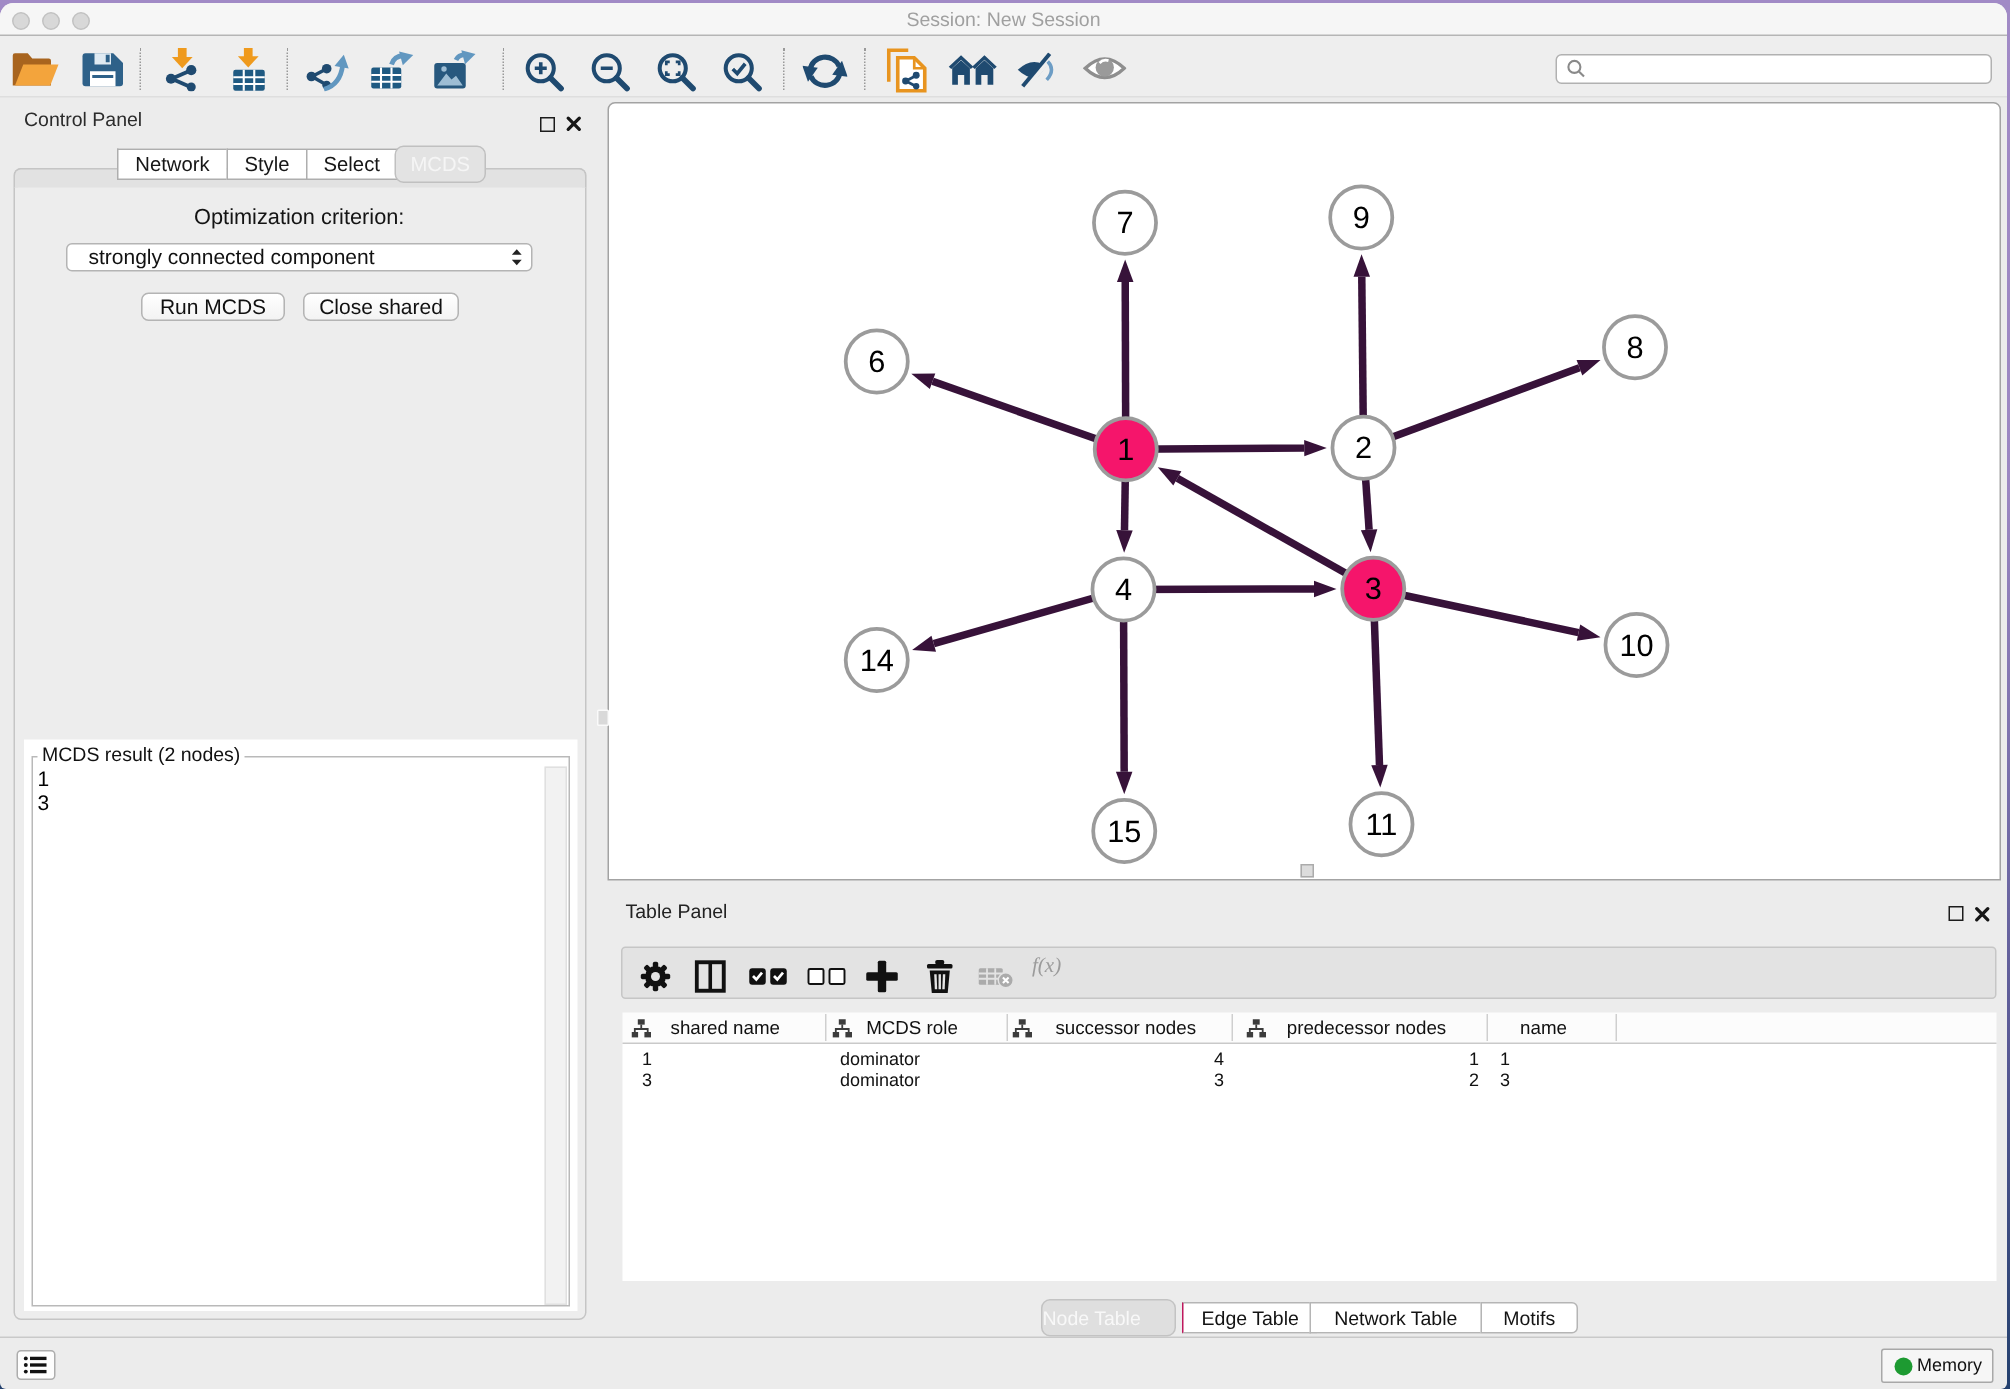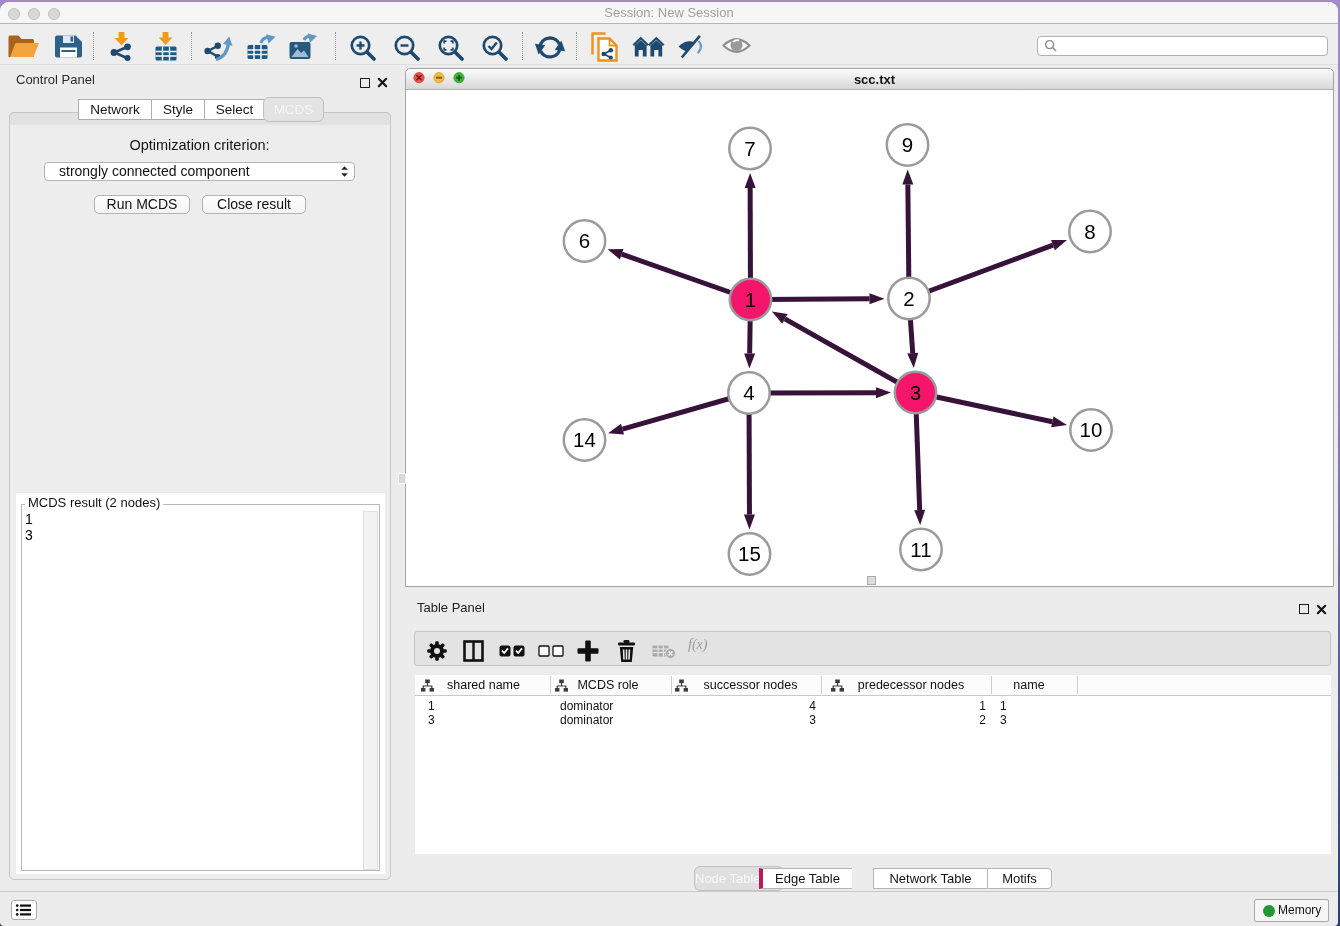--- a/index.html
+++ b/index.html
@@ -242,41 +242,30 @@
   <div class="wtab" style="left:204px;width:59px;border-left:1px solid #aeaeae;border-right:1px solid #aeaeae;">Select</div>
   <div id="tabMCDS">MCDS</div>
   <div id="optlabel">Optimization criterion:</div>
   <div id="combo"><span style="padding-left:14px;">strongly connected component</span>
     <svg width="9" height="13" style="position:absolute;right:5px;top:2px;" viewBox="0 0 9 13">
       <path d="M1.2 4.8 L4.5 1.2 L7.8 4.8 z" fill="#222"></path>
       <path d="M1.2 8.2 L4.5 11.8 L7.8 8.2 z" fill="#222"></path>
     </svg>
   </div>
   <div class="btn" style="left:94px;width:94px;">Run MCDS</div>
-  <div class="btn" style="left:202px;width:102px;">Close result</div>
+  <div class="btn" style="left:202px;width:102px;">Close shared</div>
   <div id="resultwrap">
     <div id="fieldset">
         <span id="legend">MCDS result (2 nodes)</span>
       </div>
     <div style="position:absolute;left:9px;top:18px;font-size:14px;line-height:16px;color:#000;">1<br>3</div>
     <div id="sbtrack"></div>
   </div>
 
   <div id="frame">
-    <div id="ftitle">
-      <svg width="70" height="20" style="position:absolute;left:7px;top:0;" viewBox="0 0 70 20">
-        <circle cx="6" cy="8.7" r="5.1" fill="#ee544c" stroke="#c33b34" stroke-width="0.8"></circle>
-        <path d="M3.9 6.6 L8.1 10.8 M8.1 6.6 L3.9 10.8" stroke="#7c1712" stroke-width="1.6" stroke-linecap="round"></path>
-        <circle cx="26" cy="8.7" r="5.1" fill="#f5bd41" stroke="#d29b2c" stroke-width="0.8"></circle>
-        <line x1="23" y1="8.7" x2="29" y2="8.7" stroke="#8c5b12" stroke-width="2"></line>
-        <circle cx="46" cy="8.7" r="5.1" fill="#3eb53c" stroke="#2e9b2c" stroke-width="0.8"></circle>
-        <path d="M43 8.7 L49 8.7 M46 5.7 L46 11.7" stroke="#1c5e1b" stroke-width="2"></path>
-      </svg>
-      <div id="ftext">scc.txt</div>
-    </div>
     <svg style="position:absolute;left:3px;top:20px;" width="922" height="495" viewBox="0 0 922 495">
       <defs>
         <marker id="arr" viewBox="0 0 16 12" markerWidth="16" markerHeight="12" refX="0.5" refY="6" orient="auto" markerUnits="userSpaceOnUse">
           <path d="M0.5 0.5 L15.5 6 L0.5 11.5 Z" fill="#371239"></path>
         </marker>
       </defs>
       <g stroke="#371239" stroke-width="5">
         <line x1="341.5" y1="210.5" x2="341.15" y2="99.0" marker-end="url(#arr)"></line>
         <line x1="341.5" y1="210.5" x2="212.7" y2="165.2" marker-end="url(#arr)"></line>
         <line x1="341.5" y1="210.5" x2="460.5" y2="209.75" marker-end="url(#arr)"></line>
@@ -440,21 +429,21 @@
     <div class="trow" style="left:500px;top:3px;width:71px;text-align:right;">1</div>
     <div class="trow" style="left:585px;top:3px;">1</div>
     <div class="trow" style="left:13px;top:17px;">3</div>
     <div class="trow" style="left:145px;top:17px;">dominator</div>
     <div class="trow" style="left:330px;top:17px;width:71px;text-align:right;">3</div>
     <div class="trow" style="left:500px;top:17px;width:71px;text-align:right;">2</div>
     <div class="trow" style="left:585px;top:17px;">3</div>
   </div>
 
   <div id="tabNode">Node Table</div>
-  <div class="btab" style="left:759px;width:89px;border-left:4px solid #be185d;">Edge Table</div>
+  <div class="btab" style="left:788px;width:89px;border-left:1px solid #be185d;">Edge Table</div>
   <div class="btab" style="left:873px;width:113px;border-left:1px solid #b5b5b5;">Network Table</div>
   <div class="btab" style="left:987px;width:63px;border-left:1px solid #b5b5b5;border-right:1px solid #b5b5b5;border-radius:0 4px 4px 0;">Motifs</div>
 
   <div id="statsep"></div>
   <div id="listbtn">
     <svg width="18" height="14" style="position:absolute;left:3px;top:2px;" viewBox="0 0 18 14">
       <circle cx="2.2" cy="2.6" r="1.3" fill="#111"></circle>
         <rect x="5" y="1.5" width="11" height="2.2" fill="#111"></rect>
       <circle cx="2.2" cy="7" r="1.3" fill="#111"></circle>
         <rect x="5" y="5.9" width="11" height="2.2" fill="#111"></rect>

